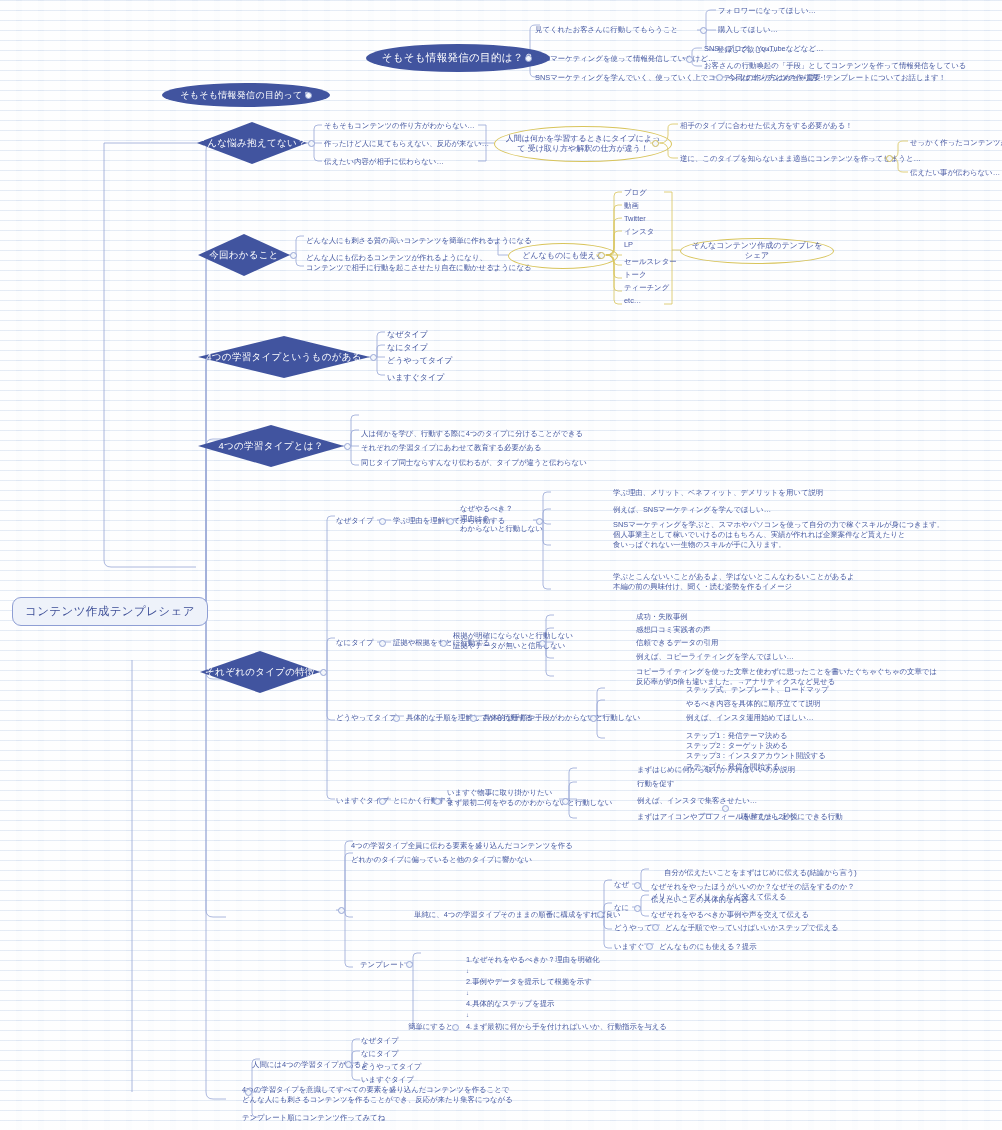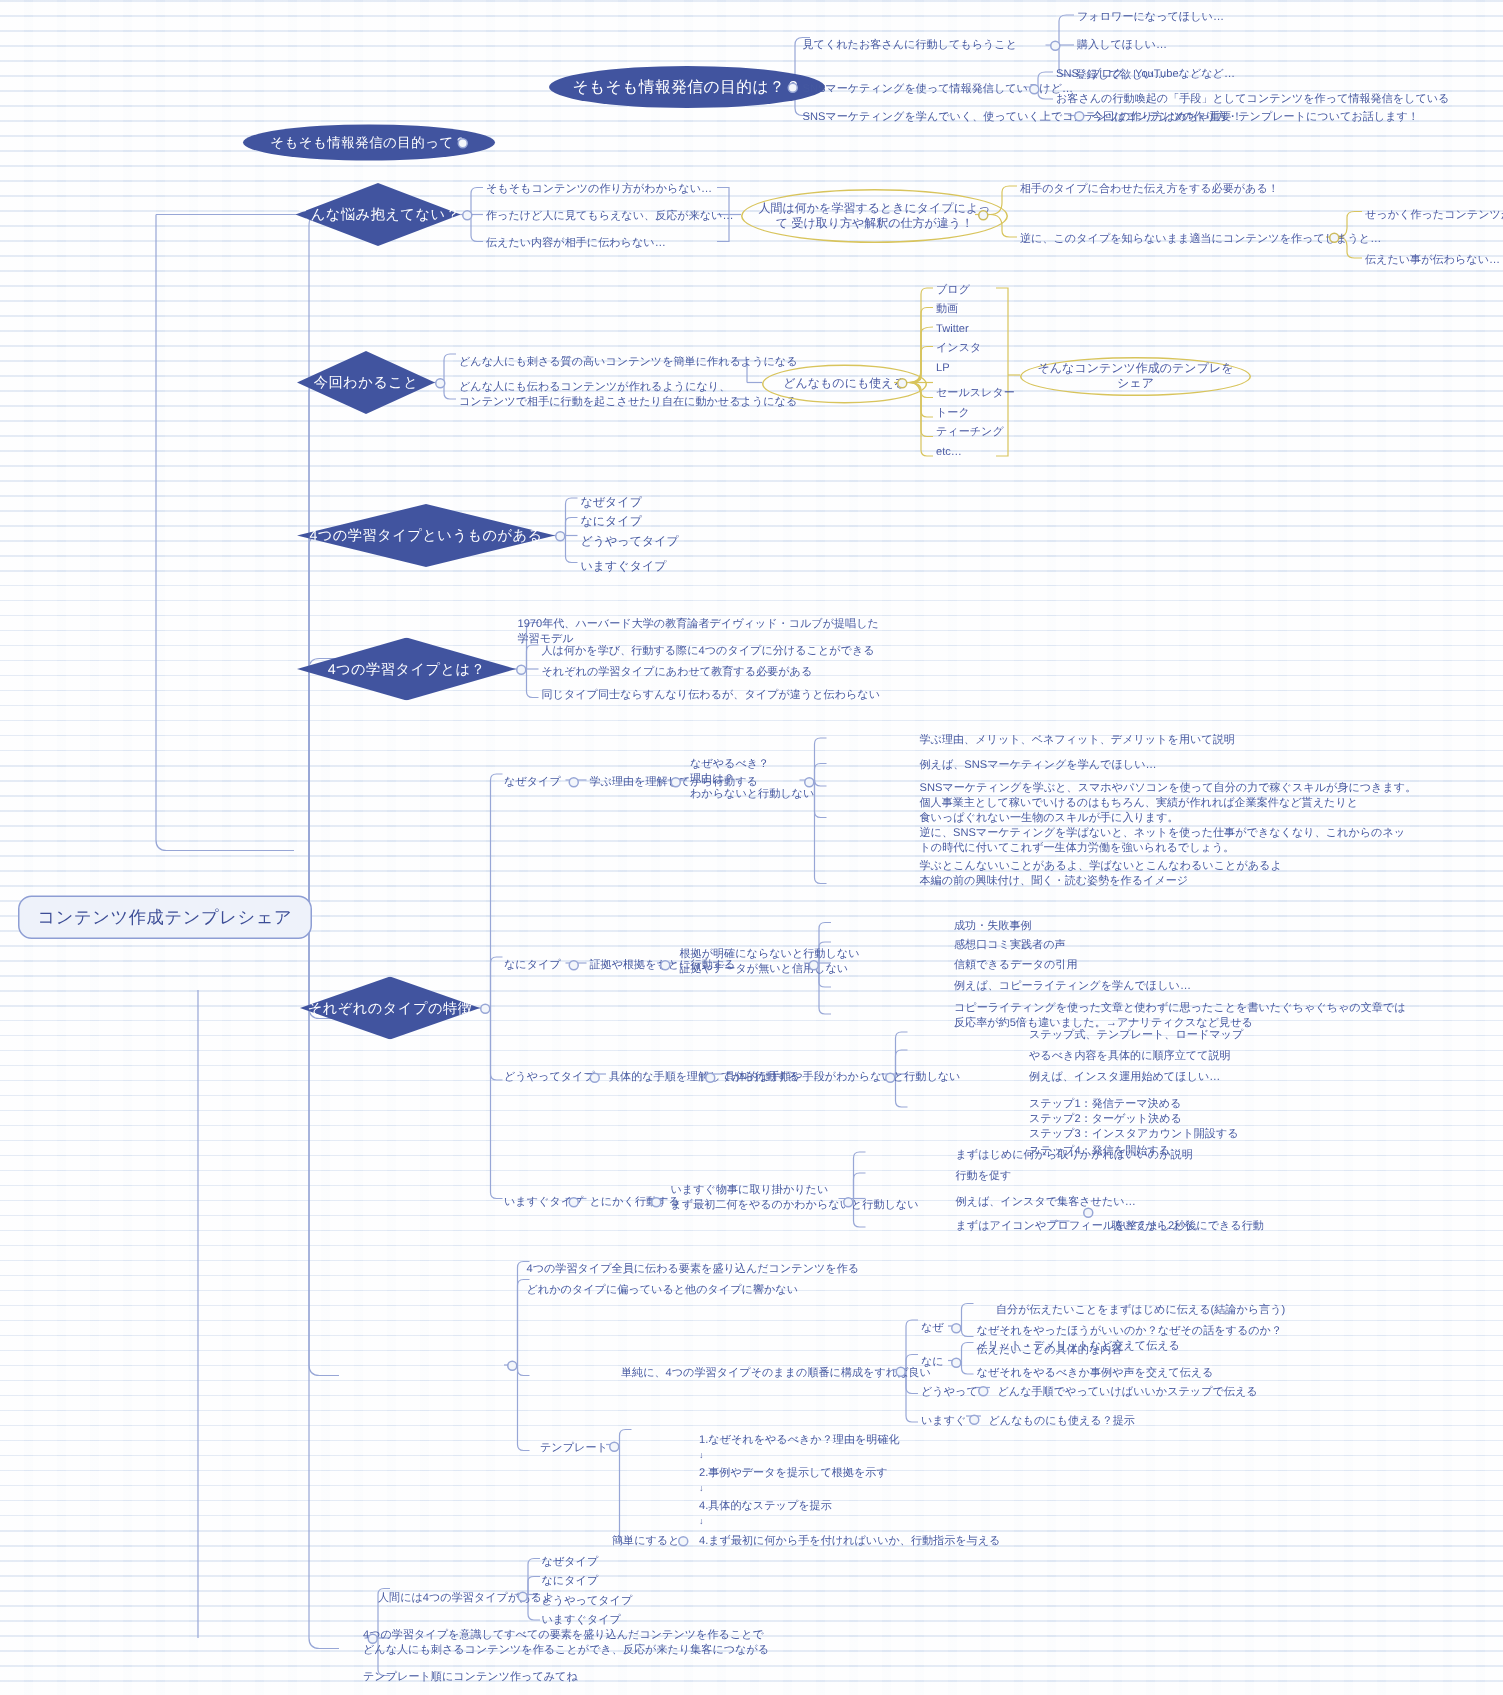--- a/index.html
+++ b/index.html
@@ -348,22 +348,20 @@
   <div class="leaf" style="left:387px;top:329px;font-size:8px;">なぜタイプ</div>
   <div class="leaf" style="left:387px;top:342px;font-size:8px;">なにタイプ</div>
   <div class="leaf" style="left:387px;top:355px;font-size:8px;">どうやってタイプ</div>
   <div class="leaf" style="left:387px;top:372px;font-size:8px;">いますぐタイプ</div>
 
   <div class="diamond" style="left:198px;top:425px;width:146px;height:42px;">
     <div class="shape"></div>
     <div class="dlabel">4つの学習タイプとは？</div>
   </div>
   <div class="collapse" style="left:344px;top:443px;"></div>
-  <div class="leaf" style="left:345px;top:411px;">1970年代、ハーバード大学の教育論者デイヴィッド・コルブが提唱した
-学習モデル</div>
   <div class="leaf" style="left:361px;top:429px;">人は何かを学び、行動する際に4つのタイプに分けることができる</div>
   <div class="leaf" style="left:361px;top:443px;">それぞれの学習タイプにあわせて教育する必要がある</div>
   <div class="leaf" style="left:361px;top:458px;">同じタイプ同士ならすんなり伝わるが、タイプが違うと伝わらない</div>
 
   <div class="diamond" style="left:200px;top:651px;width:120px;height:42px;">
     <div class="shape"></div>
     <div class="dlabel">それぞれのタイプの特徴</div>
   </div>
   <div class="collapse" style="left:320px;top:669px;"></div>
 
@@ -373,22 +371,20 @@
   <div class="collapse" style="left:447px;top:518px;"></div>
   <div class="leaf" style="left:460px;top:504px;">なぜやるべき？
 理由は？
 わからないと行動しない</div>
   <div class="collapse" style="left:536px;top:518px;"></div>
   <div class="leaf" style="left:613px;top:488px;">学ぶ理由、メリット、ベネフィット、デメリットを用いて説明</div>
   <div class="leaf" style="left:613px;top:505px;">例えば、SNSマーケティングを学んでほしい…</div>
   <div class="leaf" style="left:613px;top:520px;">SNSマーケティングを学ぶと、スマホやパソコンを使って自分の力で稼ぐスキルが身につきます。
 個人事業主として稼いでいけるのはもちろん、実績が作れれば企業案件など貰えたりと
 食いっぱぐれない一生物のスキルが手に入ります。</div>
-  <div class="leaf" style="left:613px;top:550px;">逆に、SNSマーケティングを学ばないと、ネットを使った仕事ができなくなり、これからのネッ
-トの時代に付いてこれず一生体力労働を強いられるでしょう。</div>
   <div class="leaf" style="left:613px;top:572px;">学ぶとこんないいことがあるよ、学ばないとこんなわるいことがあるよ
 本編の前の興味付け、聞く・読む姿勢を作るイメージ</div>
 
   <div class="leaf" style="left:336px;top:638px;">なにタイプ</div>
   <div class="collapse" style="left:379px;top:640px;"></div>
   <div class="leaf" style="left:393px;top:638px;">証拠や根拠をもとに行動する</div>
   <div class="collapse" style="left:440px;top:640px;"></div>
   <div class="leaf" style="left:453px;top:631px;">根拠が明確にならないと行動しない
 証拠やデータが無いと信用しない</div>
   <div class="collapse" style="left:539px;top:640px;"></div>

